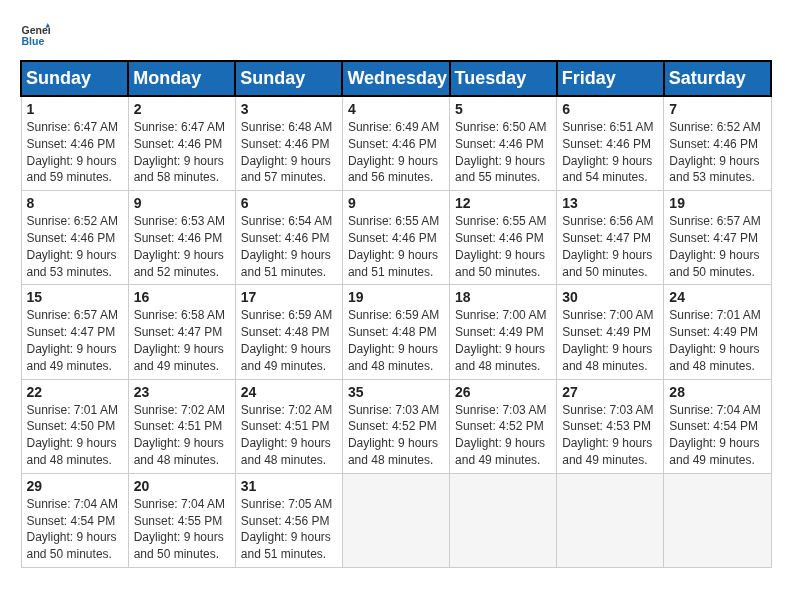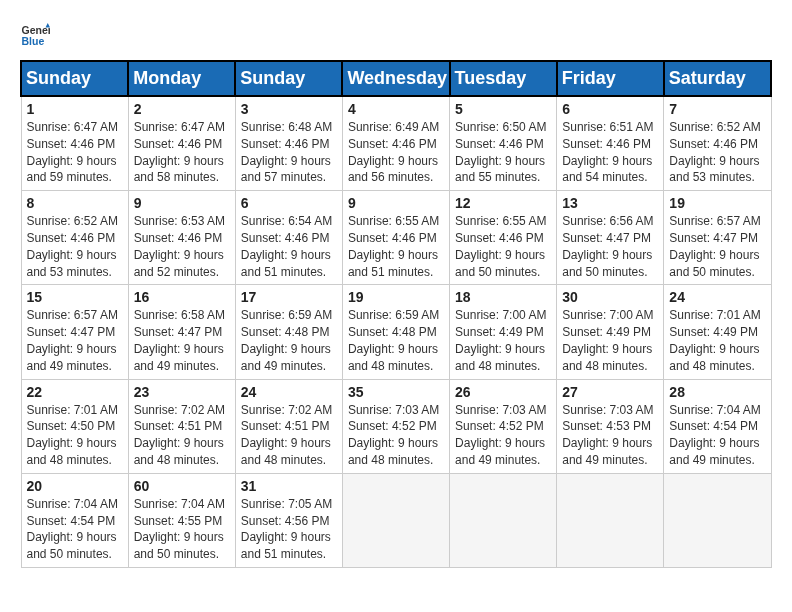--- a/index.html
+++ b/index.html
@@ -163,23 +163,23 @@
         <td><span class="day-num">35</span>
 <span class="day-info">Sunrise: 7:03 AM<br>Sunset: 4:52 PM<br>Daylight: 9 hours and 48 minutes.</span></td>
         <td><span class="day-num">26</span>
 <span class="day-info">Sunrise: 7:03 AM<br>Sunset: 4:52 PM<br>Daylight: 9 hours and 49 minutes.</span></td>
         <td><span class="day-num">27</span>
 <span class="day-info">Sunrise: 7:03 AM<br>Sunset: 4:53 PM<br>Daylight: 9 hours and 49 minutes.</span></td>
         <td><span class="day-num">28</span>
 <span class="day-info">Sunrise: 7:04 AM<br>Sunset: 4:54 PM<br>Daylight: 9 hours and 49 minutes.</span></td>
       </tr>
       <tr>
+        <td><span class="day-num">29</span>
+<span class="day-info">Sunrise: 7:04 AM<br>Sunset: 4:54 PM<br>Daylight: 9 hours and 50 minutes.</span></td>
         <td><span class="day-num">20</span>
-<span class="day-info">Sunrise: 7:04 AM<br>Sunset: 4:54 PM<br>Daylight: 9 hours and 50 minutes.</span></td>
-        <td><span class="day-num">60</span>
 <span class="day-info">Sunrise: 7:04 AM<br>Sunset: 4:55 PM<br>Daylight: 9 hours and 50 minutes.</span></td>
         <td><span class="day-num">31</span>
 <span class="day-info">Sunrise: 7:05 AM<br>Sunset: 4:56 PM<br>Daylight: 9 hours and 51 minutes.</span></td>
         <td class="empty"></td>
         <td class="empty"></td>
         <td class="empty"></td>
         <td class="empty"></td>
       </tr>
     </tbody>
 </table>

